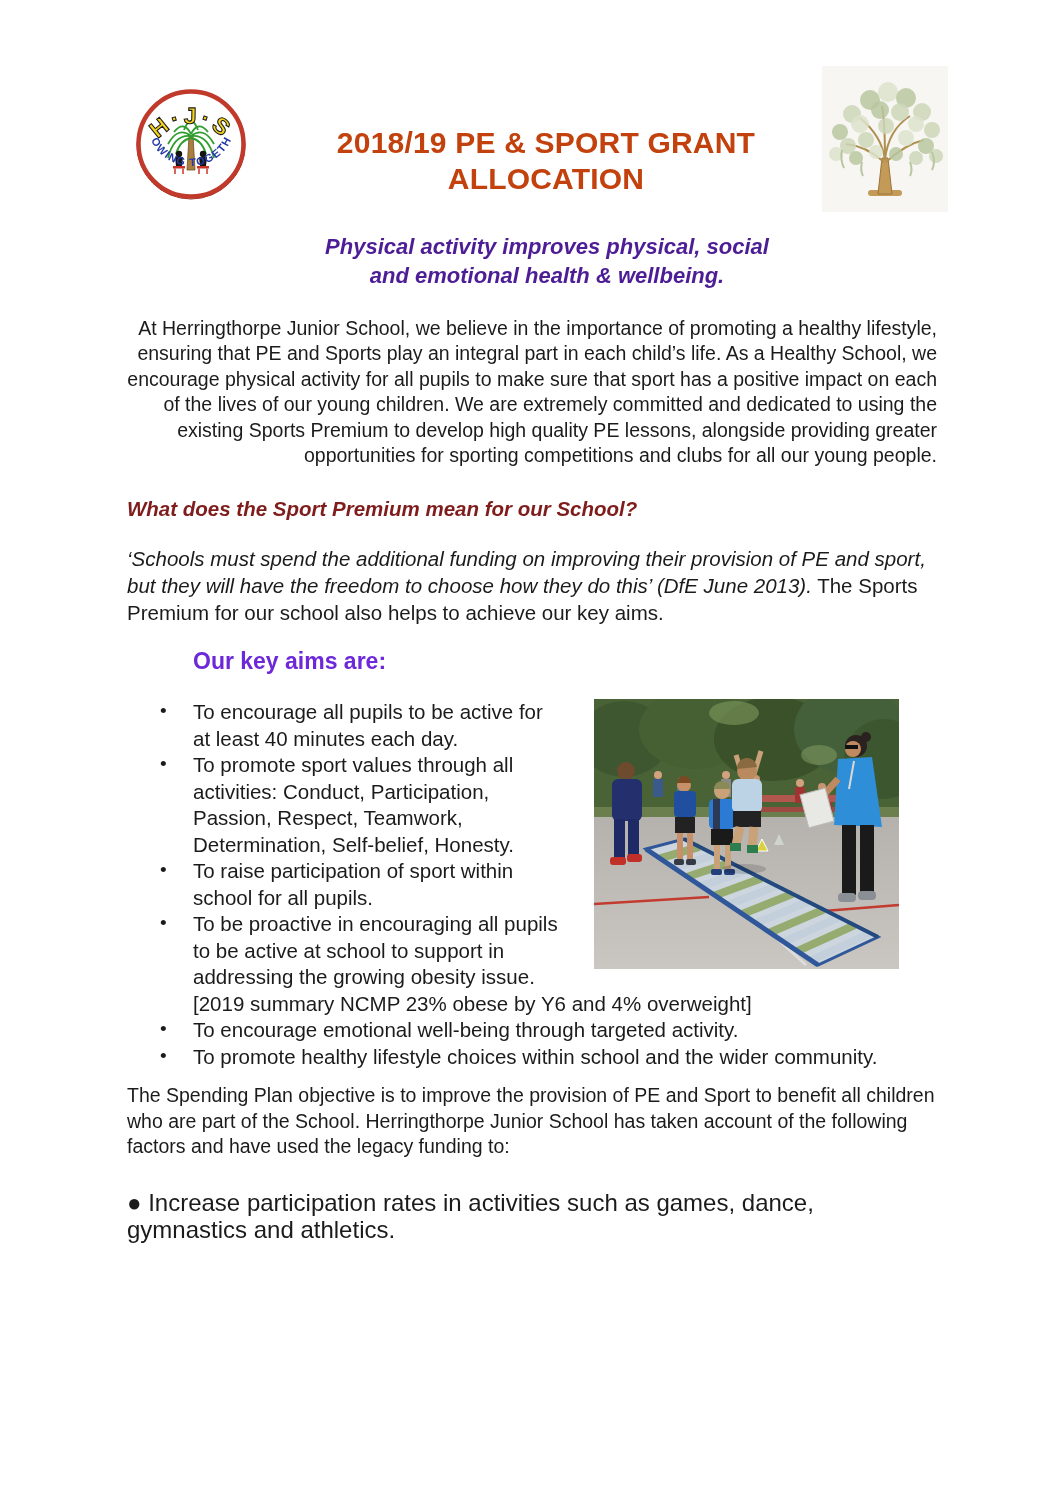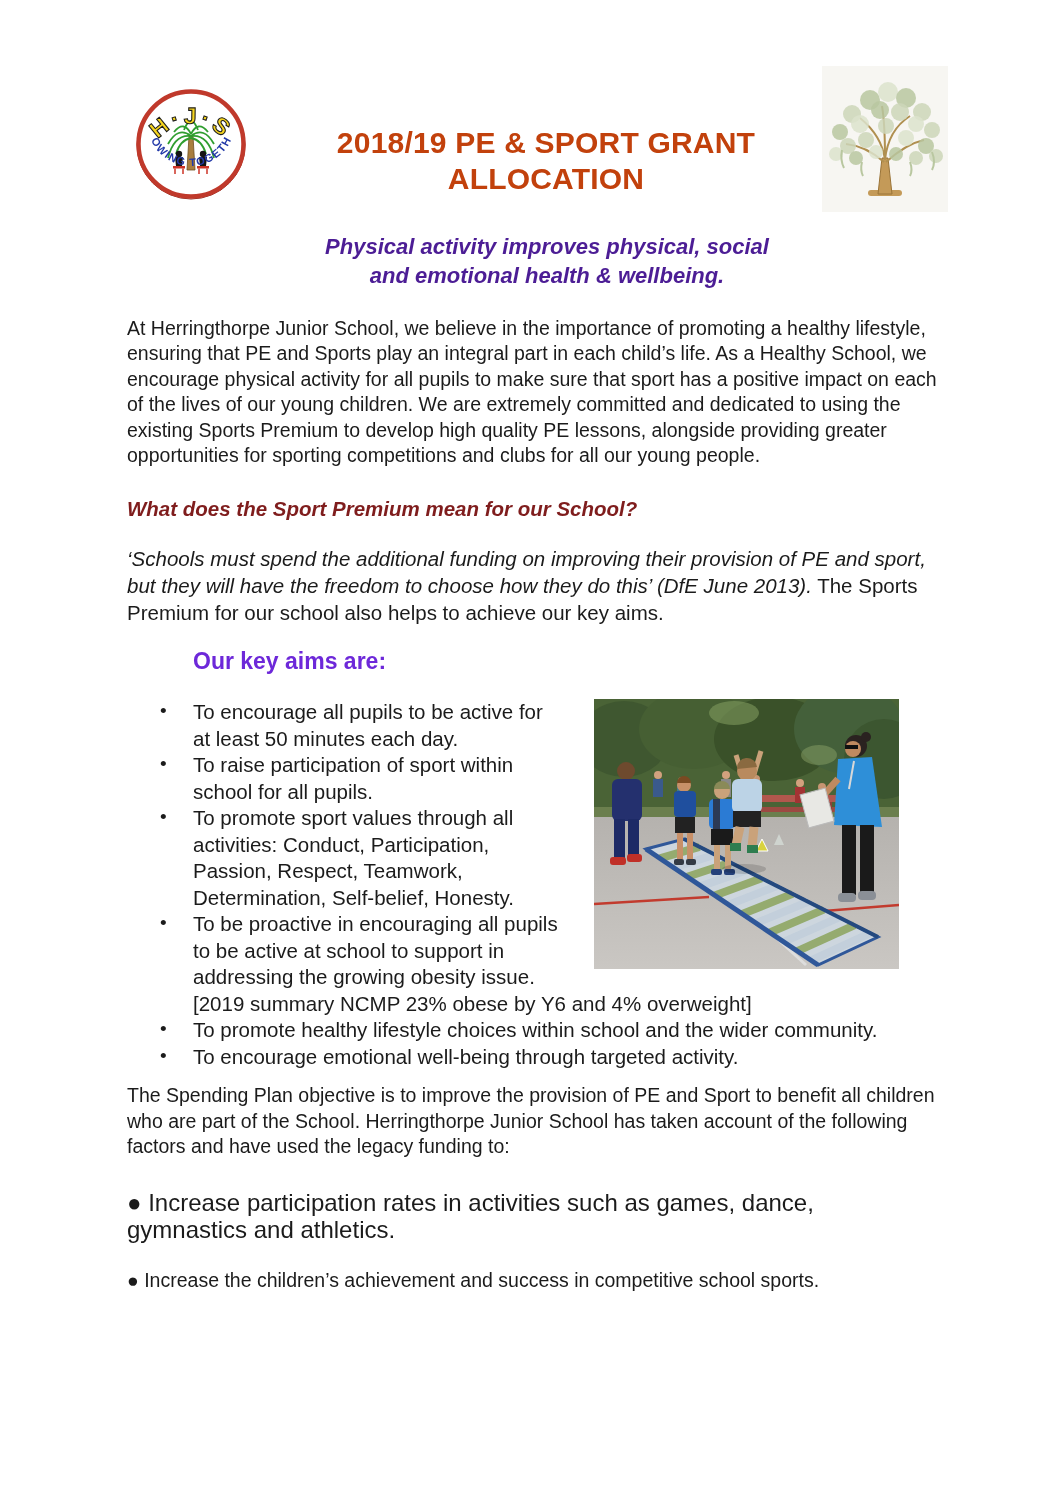--- a/index.html
+++ b/index.html
@@ -14,21 +14,21 @@
     font-size:30px;font-weight:bold;line-height:36px;color:#c2410c;letter-spacing:.2px;
   }
   .tree-img{position:absolute;left:822px;top:66px;width:126px;height:146px;}
   
   .content{position:absolute;left:127px;top:0;width:810px;}
   .subtitle{
     margin:232px 0 0 30px;width:780px;text-align:center;
     color:#4c1d95;font-weight:bold;font-style:italic;font-size:22px;line-height:29px;
   }
   .subtitle span{display:block;}
-  .intro{margin-top:26px;font-size:19.5px;line-height:25.4px;}
+  .intro{margin-top:26px;font-size:19.5px;line-height:25.4px;text-align:right;}
   .premium-heading{
     margin-top:27px;color:#7f1d1d;font-weight:bold;font-style:italic;font-size:20.5px;line-height:27px;
   }
   .quote{margin-top:23px;font-size:20.5px;line-height:27px;}
   .quote .it{font-style:italic;}
   .aims-heading{
     margin:21px 0 0 66px;color:#6d28d9;font-weight:bold;font-size:23px;line-height:28px;
   }
   .aims-section{margin-top:24px;}
   .photo-float{
@@ -281,28 +281,27 @@
           <line x1="244" y1="80" x2="226" y2="100" stroke="#c08a60" stroke-width="7"></line>
           <rect x="210" y="92" width="26" height="34" fill="#e8e8e4" stroke="#bbbbbb" transform="rotate(-15 223 109)"></rect>
           <rect x="248" y="126" width="14" height="70" fill="#1a1a1a"></rect>
           <rect x="266" y="126" width="14" height="68" fill="#1a1a1a"></rect>
           <rect x="244" y="194" width="18" height="9" rx="4" fill="#8a8f96"></rect>
           <rect x="264" y="192" width="18" height="9" rx="4" fill="#8a8f96"></rect>
         </g>
       </svg>
 
       <ul class="aims">
-        <li>To encourage all pupils to be active for at least 50 minutes each day.</li>
+        <li>To encourage all pupils to be active for at least 40 minutes each day.</li>
+        <li>To promote sport values through all activities: Conduct, Participation, Passion, Respect, Teamwork, Determination, Self-belief, Honesty.</li>
         <li>To raise participation of sport within school for all pupils.</li>
-        <li>To promote sport values through all activities: Conduct, Participation, Passion, Respect, Teamwork, Determination, Self-belief, Honesty.</li>
         <li>To be proactive in encouraging all pupils to be active at school to support in addressing the growing obesity issue. [2019 summary NCMP 23% obese by Y6 and 4% overweight]</li>
+        <li>To encourage emotional well-being through targeted activity.</li>
         <li>To promote healthy lifestyle choices within school and the wider community.</li>
-        <li>To encourage emotional well-being through targeted activity.</li>
       </ul>
     </div>
 
     <p class="spending">The Spending Plan objective is to improve the provision of PE and Sport to benefit all children who are part of the School. Herringthorpe Junior School has taken account of the following factors and have used the legacy funding to:</p>
 
     <p class="legacy-1">● Increase participation rates in activities such as games, dance, gymnastics and athletics.</p>
-    <p class="legacy-2">● Increase the children’s achievement and success in competitive school sports.</p>
 
   </div>
 </div>
 
 </body></html>

